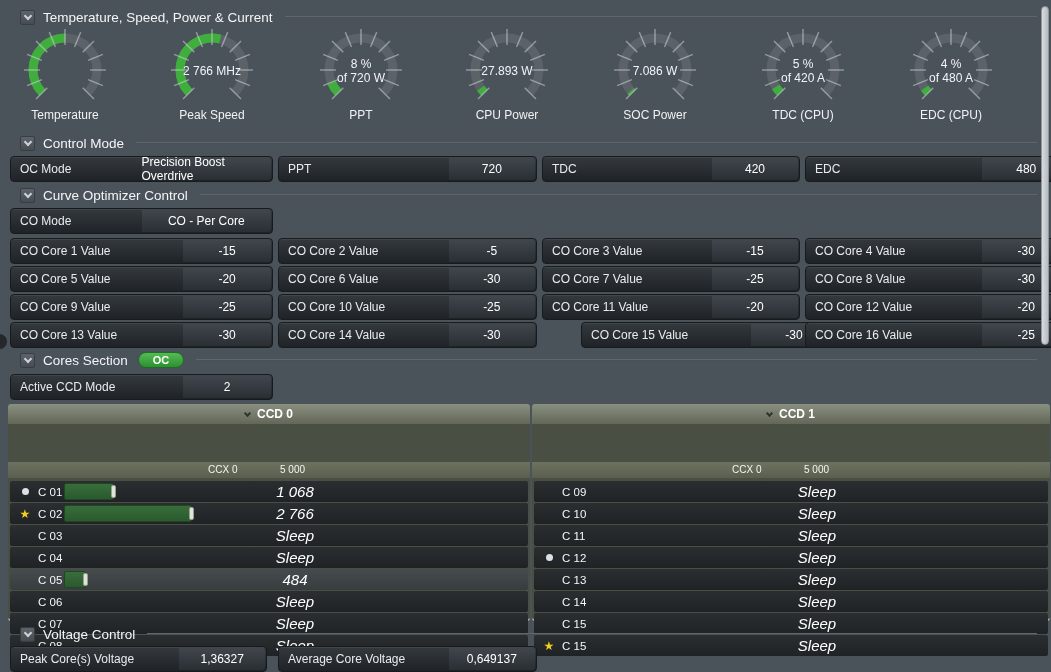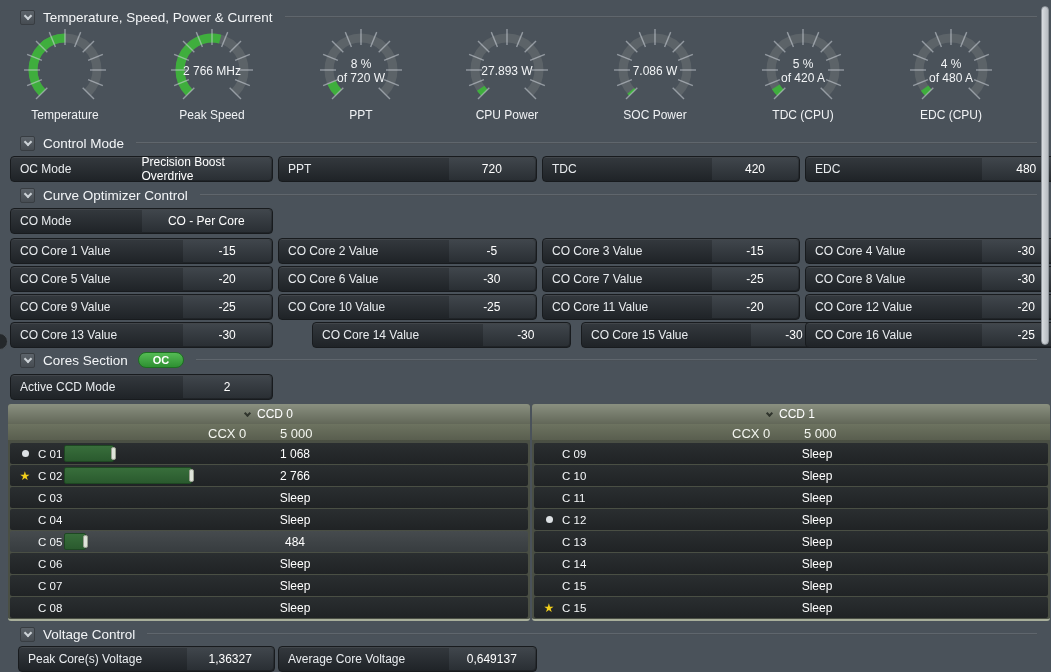--- a/index.html
+++ b/index.html
@@ -45,46 +45,46 @@
   .badge { height:16px; padding:0 14px; border-radius:8px; margin-left:2px;
     background:linear-gradient(#55bb55,#2e9032); border:1px solid #1d6e22;
     color:#fff; font-size:11px; font-weight:bold;
     display:flex; align-items:center; }
   
   .panel { position:absolute; top:404px; height:217px; background:#4a4f44;
     border-radius:3px; border-bottom:2px solid #a9af9b; }
   .panel-header { height:20px; border-radius:3px 3px 0 0;
     background:linear-gradient(#8a9080,#626758);
     display:flex; align-items:center; justify-content:center; gap:7px;
-    font-size:12px; font-weight:normal; color:#ffffff; }
+    font-size:12px; font-weight:bold; color:#ffffff; }
   .panel-chev { width:5px; height:5px; margin-top:-2px;
     border-left:2px solid #2f342c; border-bottom:2px solid #2f342c;
     transform:rotate(-45deg); }
-  .ccx-row { position:relative; height:17px; font-size:13px; color:#f4f6f0;
+  .ccx-row { position:relative; height:17px; font-size:10px; color:#f4f6f0;
     background:linear-gradient(#6d7360,#585d4e);
-    box-shadow:inset 0 -1px 0 rgba(0,0,0,.15); }
+    box-shadow:inset 0 -1px 0 rgba(0,0,0,.15);margin-top:38px; }
   .ccx-name { position:absolute; left:200px; top:2px; }
   .ccx-max  { position:absolute; left:272px; top:2px; }
   .trow { position:relative; height:21px; margin:0 2px 1px; border-radius:2px;
     background:linear-gradient(#2a2e30,#202325); }
   .trow.first { margin-top:2px; }
   .trow.hl { background:linear-gradient(#464b4e,#373c3f); }
   .ticon { position:absolute; left:6px; top:0; bottom:0; width:18px;
     display:flex; align-items:center; justify-content:center; }
   .dot { width:7px; height:7px; border-radius:50%; background:#dde1e4; }
   .star { color:#f2cf1b; font-size:12px; line-height:1; }
   .tlabel { position:absolute; left:28px; top:0; bottom:0; display:flex;
     align-items:center; font-size:11.5px; color:#f5f7f9; }
   .tbar { position:absolute; left:54px; top:2px; bottom:2px; border-radius:2px;
     background:linear-gradient(#386e3b,#2a5a2e); border:1px solid #1e4722; }
   .thandle { position:absolute; top:1px; bottom:1px; width:5px; right:-3px;
     background:#dfe4da; border:1px solid #9aa091; border-radius:2px; }
   .tval { position:absolute; left:54px; right:2px; top:0; bottom:0;
     display:flex; align-items:center; justify-content:center;
-    font-size:12px; color:#ffffff; }
+    font-size:15px; color:#ffffff;font-style:italic; }
   
   .scroll-thumb { position:absolute; right:2px; top:6px; width:8px; height:339px;
     border-radius:4px; background:linear-gradient(90deg,#d8dce0,#b6bbc0);
     border:1px solid #8f959b; }
   .edge-bump { position:absolute; left:-9px; top:333px; width:17px; height:17px;
     border-radius:50%; background:#24282b; border:1px solid #4e555b; }
 </style>
 </head>
 <body>
 
@@ -343,21 +343,21 @@
       <div class="fval narrow">-20</div>
     </div>
     <div class="field" style="left: 805px; top: 294px; width: 268px;">
       <div class="flabel">CO Core 12 Value</div>
       <div class="fval narrow">-20</div>
     </div>
     <div class="field" style="left: 10px; top: 322px; width: 263px;">
       <div class="flabel">CO Core 13 Value</div>
       <div class="fval narrow">-30</div>
     </div>
-    <div class="field" style="left: 278px; top: 322px; width: 259px; margin-left: 34px;">
+    <div class="field" style="left: 278px; top: 322px; width: 259px;">
       <div class="flabel">CO Core 14 Value</div>
       <div class="fval narrow">-30</div>
     </div>
     <div class="field" style="left: 542px; top: 322px; width: 258px; margin-left: 39px;">
       <div class="flabel">CO Core 15 Value</div>
       <div class="fval narrow">-30</div>
     </div>
     <div class="field" style="left: 805px; top: 322px; width: 268px;">
       <div class="flabel">CO Core 16 Value</div>
       <div class="fval narrow">-25</div>
@@ -481,21 +481,21 @@
   </div>
 
 <div class="section-header" style="top:625px">
   <div class="chev-box">
       <div class="chev"></div>
     </div>
   <div class="section-title">Voltage Control</div>
   <div class="hline"></div>
 </div>
 <div>
-    <div class="field" style="left: 18px; top: 646px; width: 257px;">
+    <div class="field" style="left: 10px; top: 646px; width: 257px;">
       <div class="flabel">Peak Core(s) Voltage</div>
       <div class="fval narrow">1,36327</div>
     </div>
     <div class="field" style="left: 278px; top: 646px; width: 259px;">
       <div class="flabel">Average Core Voltage</div>
       <div class="fval narrow">0,649137</div>
     </div>
   </div>
 
 <div class="scroll-thumb"></div>

